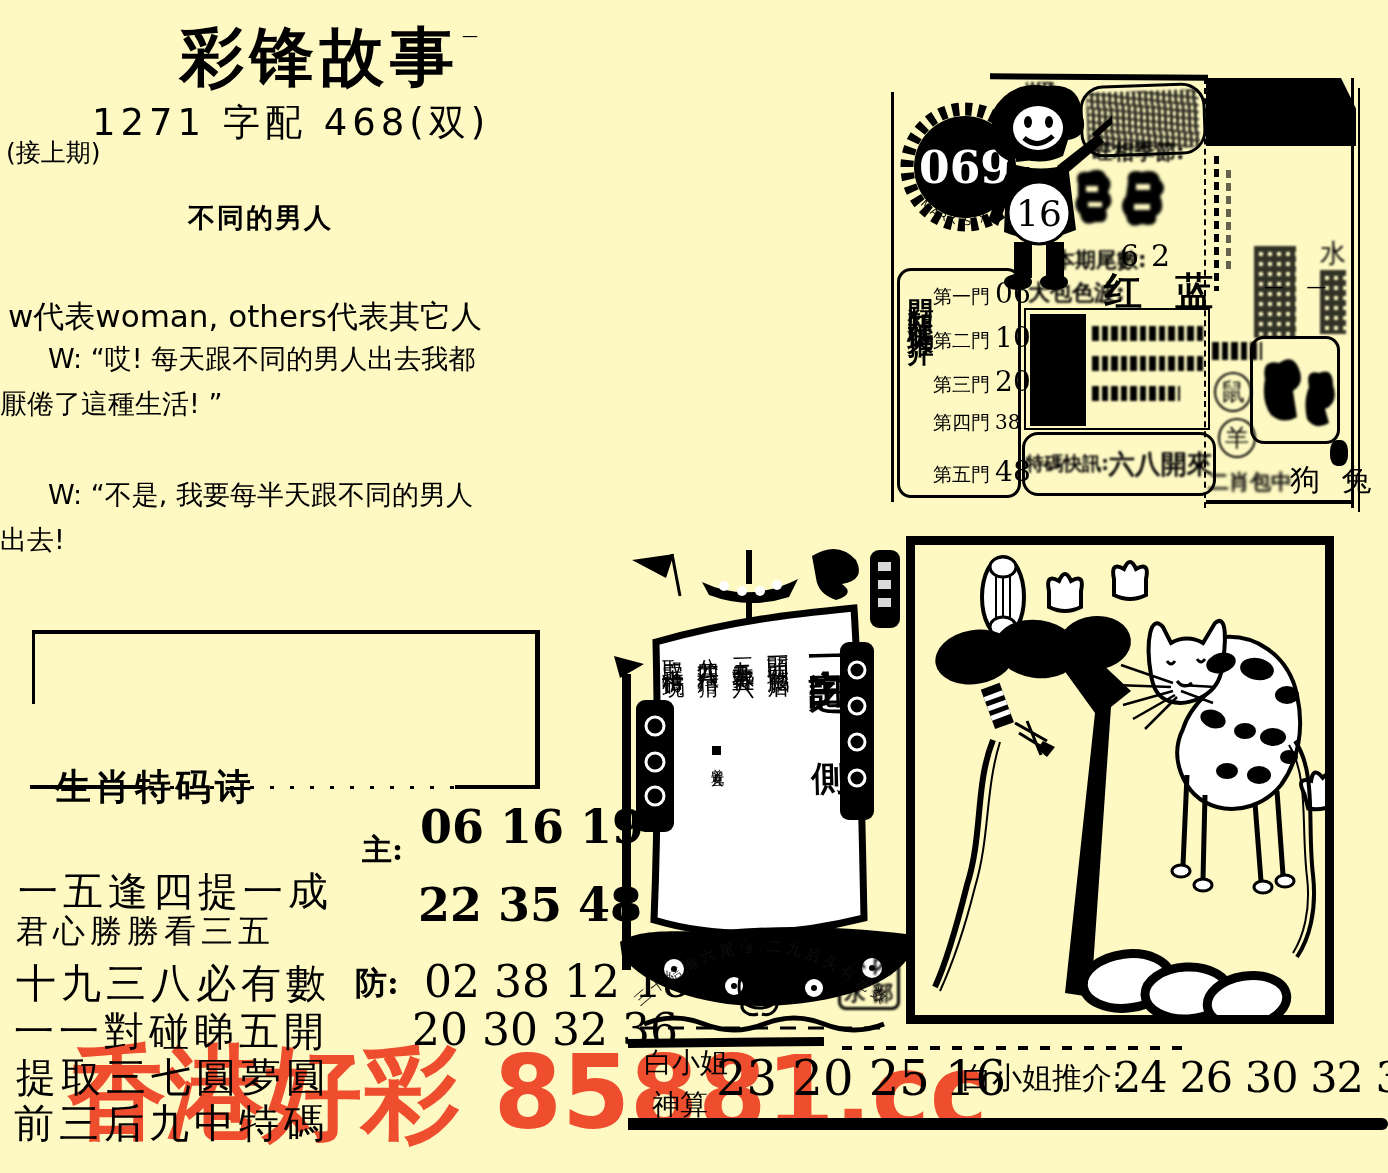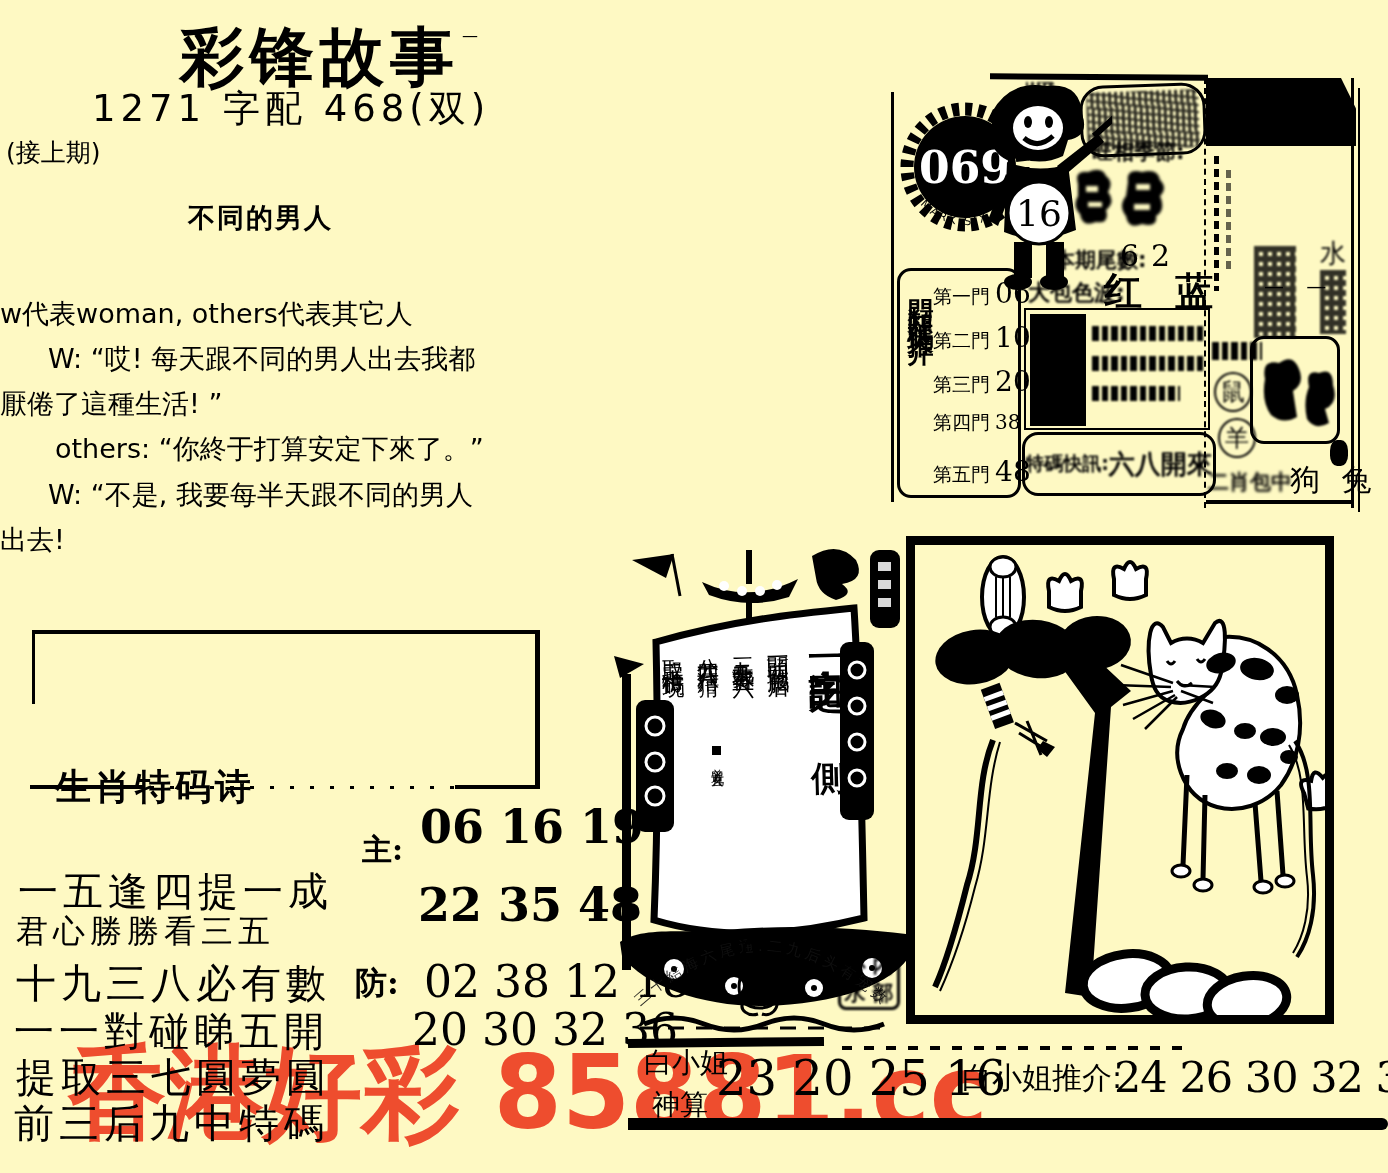--- a/index.html
+++ b/index.html
@@ -21,28 +21,27 @@
 .circ { border:2px solid #000; border-radius:50%; display:flex; align-items:center; justify-content:center; }
 .watermark { mix-blend-mode:multiply; font-weight:bold; white-space:nowrap; z-index:60; transform:scaleX(.96); transform-origin:left; }
 </style>
 </head>
 <body>
 
 <div class="page">
 
   <div class="abs bold nowrap" style="left:180px;top:14px;font-size:64px;letter-spacing:6px;">彩锋故事</div>
   <div class="abs" style="left:462px;top:26px;font-size:16px;">—</div>
-  <div class="abs nowrap" style="left:92px;top:84px;font-size:37px;letter-spacing:5px;">1271 字配 468(双)</div>
+  <div class="abs nowrap" style="left:92px;top:98px;font-size:37px;letter-spacing:5px;">1271 字配 468(双)</div>
   <div class="abs" style="left:6px;top:136px;font-size:25px;">(接上期)</div>
   <div class="abs" style="left:188px;top:200px;font-size:27px;letter-spacing:2px;font-weight:bold;">不同的男人</div>
 
-  <div class="abs nowrap" style="left:0px;top:296px;font-size:27px;">w代表woman, others代表其它人</div>
+  <div class="abs nowrap" style="left:0px;top:296px;font-size:31px;padding-left:8px;">w代表woman, others代表其它人</div>
   <div class="abs nowrap" style="left:48px;top:341px;font-size:27px;">W: “哎! 每天跟不同的男人出去我都</div>
   <div class="abs nowrap" style="left:0px;top:386px;font-size:27px;">厭倦了這種生活! ”</div>
-  <div class="abs nowrap" style="left:55px;top:431px;font-size:27px;">others: “你終于打算安定下來了。”</div>
   <div class="abs nowrap" style="left:48px;top:477px;font-size:27px;">W: “不是, 我要每半天跟不同的男人</div>
   <div class="abs nowrap" style="left:0px;top:522px;font-size:27px;">出去!</div>
 
   <div class="abs" style="left:30px;top:630px;width:510px;height:160px;">
     <div class="abs blackfill" style="left:2px;top:0;width:506px;height:4px;"></div>
     <div class="abs blackfill" style="right:0;top:0;width:5px;height:158px;"></div>
     <div class="abs blackfill" style="left:2px;top:0;width:3px;height:74px;"></div>
     <div class="abs blackfill" style="left:0;top:155px;width:115px;height:4px;"></div>
     <div class="abs" style="left:120px;top:156px;width:305px;height:3px;background:repeating-linear-gradient(90deg,#000 0 4px,transparent 4px 20px);"></div>
     <div class="abs blackfill" style="left:425px;top:155px;width:85px;height:4px;"></div>

